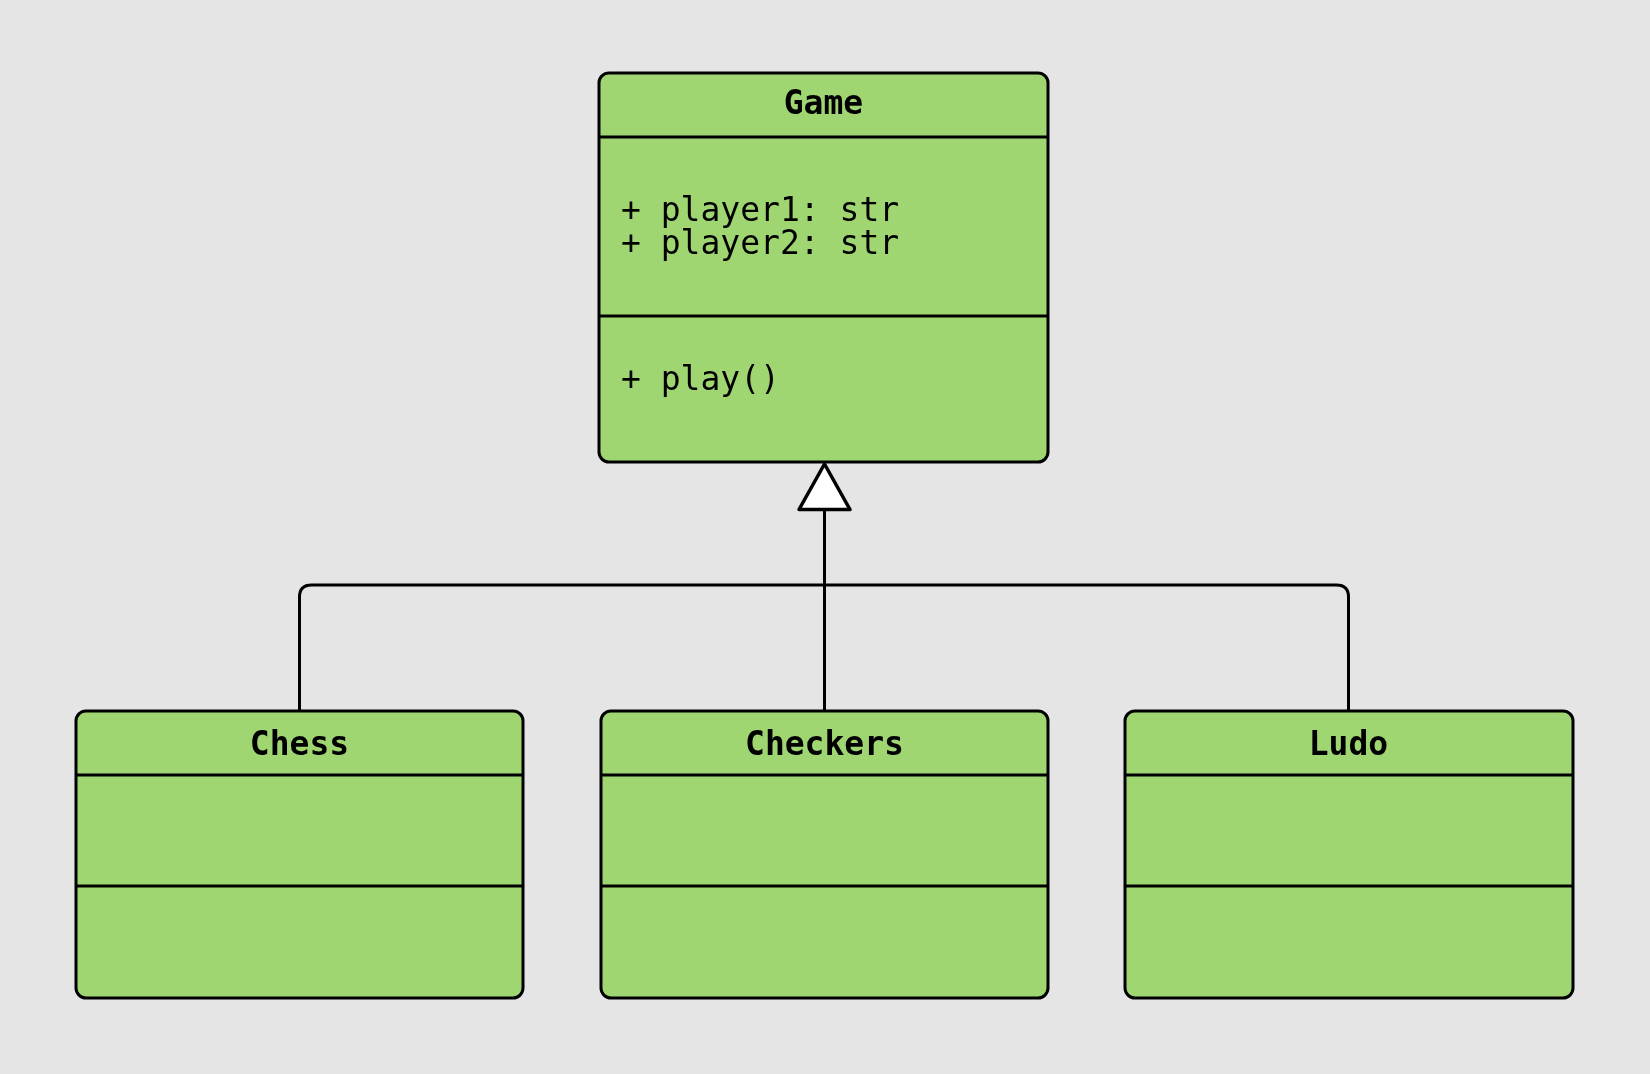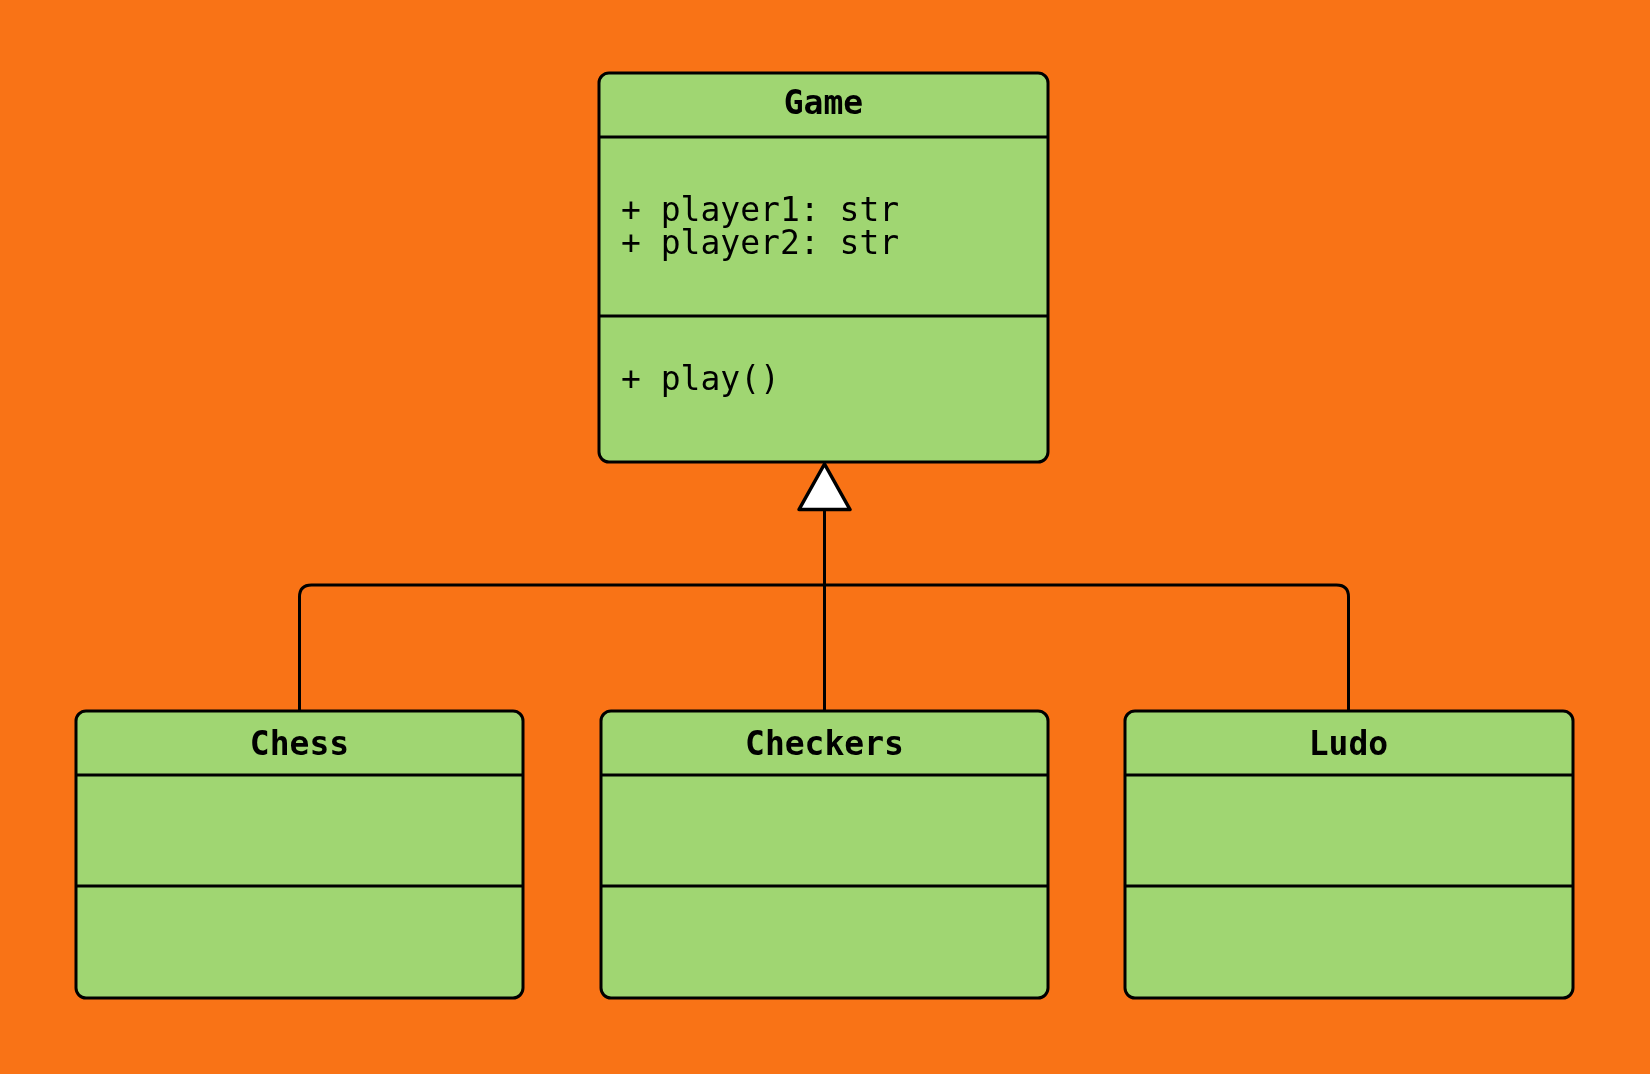--- a/index.html
+++ b/index.html
@@ -7,21 +7,21 @@
     padding: 0;
     background: #ffffff;
     width: 1650px;
     height: 1074px;
     overflow: hidden;
   }
   .canvas {
     position: relative;
     width: 1650px;
     height: 1074px;
-    background: #f97316;
+    background: #e5e5e5;
   }
   svg { display: block; }
   .class-box {
     stroke: #000000;
     stroke-width: 3;
   }
   .divider {
     stroke: #000000;
     stroke-width: 3;
   }

